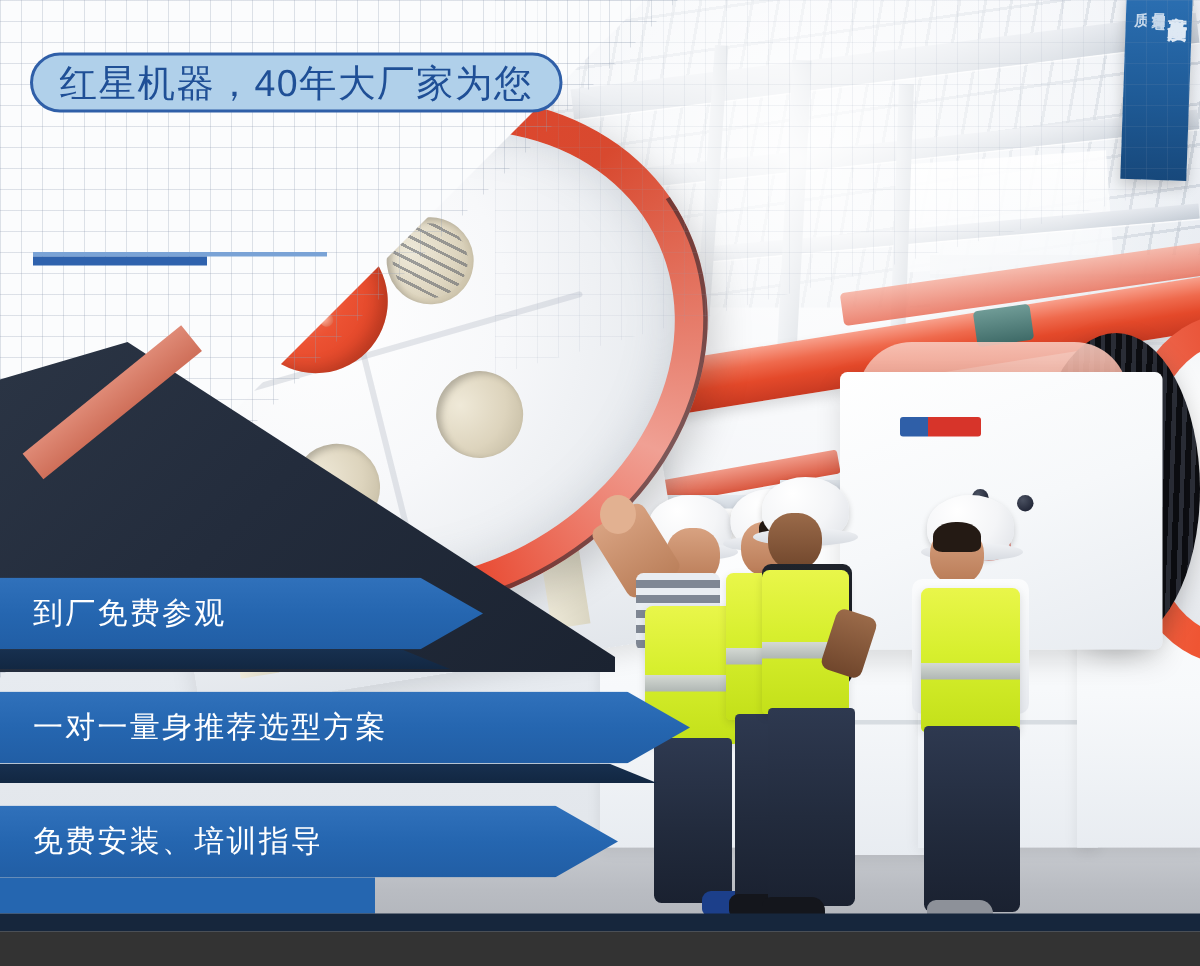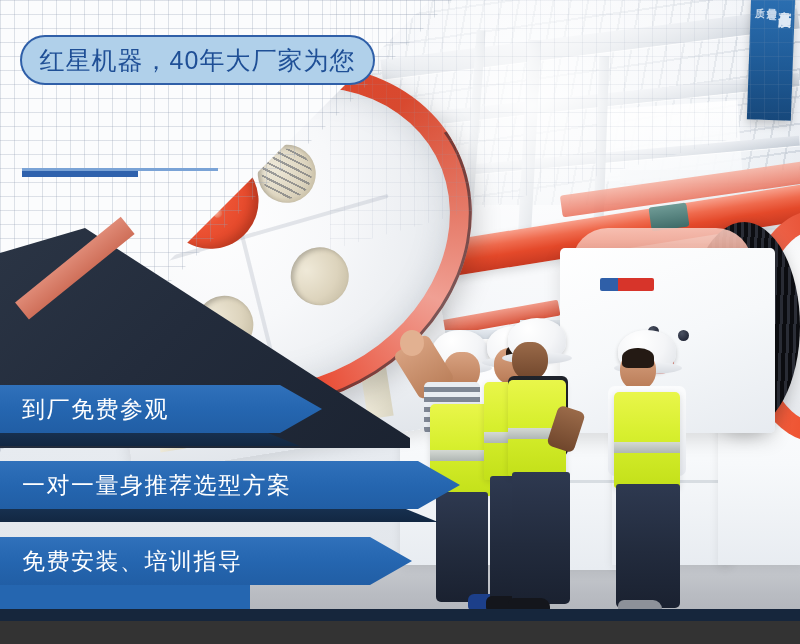--- a/index.html
+++ b/index.html
@@ -286,21 +286,21 @@
   }
   
   .coral-bar{
     position:absolute; left:22px; top:300px; width:136px; height:22px;
     background:linear-gradient(180deg,#df8a76,#cf6f59);
     transform:rotate(-39deg); transform-origin:left center;
   }
 
   
   .badge{
-    position:absolute; left:20px; top:35px; width:355px; height:50px;
+    position:absolute; left:20px; top:35px; width:355px; height:40px;
     background:#b0d0ea;
     border:2px solid #2f5fa8;
     border-radius:26px;
     display:flex; align-items:center; justify-content:center;
   }
   .badge-text{
     color:#1f4f96; font-size:25px; font-weight:500; letter-spacing:1px;
     white-space:nowrap;
   }
 
@@ -324,21 +324,21 @@
   .bar-group{ position:absolute; left:0; }
   .bar{
     position:absolute; left:0; height:48px;
     background:linear-gradient(180deg,#3071bb 0%, #2566b0 50%, #215ea5 100%);
   }
   .bar-shadow{
     position:absolute; left:0; height:13px;
     background:linear-gradient(180deg,#17304f,#122742);
   }
   .bar-label{
-    position:absolute; left:22px; color:#ffffff; font-size:23px; font-weight:500;
+    position:absolute; left:22px; color:#ffffff; font-size:20px; font-weight:500;
     letter-spacing:1.5px; white-space:nowrap; line-height:48px;
   }
 
   .g1{ top:385px; }
   .g1 .bar{ top:0;  width:322px; clip-path:polygon(0 0, 280px 0, 322px 24px, 280px 48px, 0 48px); }
   .g1 .bar-shadow{ top:48px; width:300px; clip-path:polygon(0 0, 268px 0, 300px 13px, 0 13px); }
   .g1 .bar-label{ top:0; }
 
   .g2{ top:461px; }
   .g2 .bar{ top:0;  width:460px; clip-path:polygon(0 0, 418px 0, 460px 24px, 418px 48px, 0 48px); }

